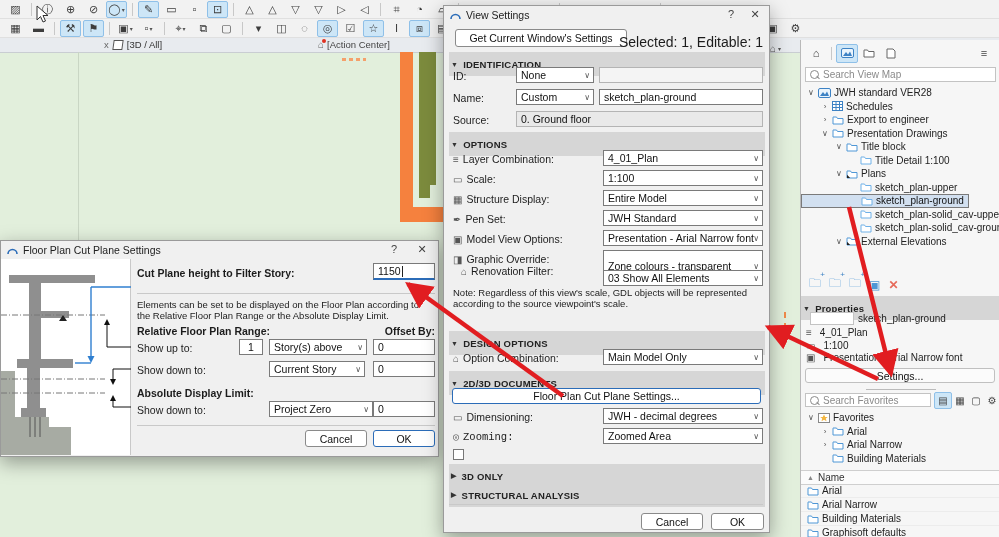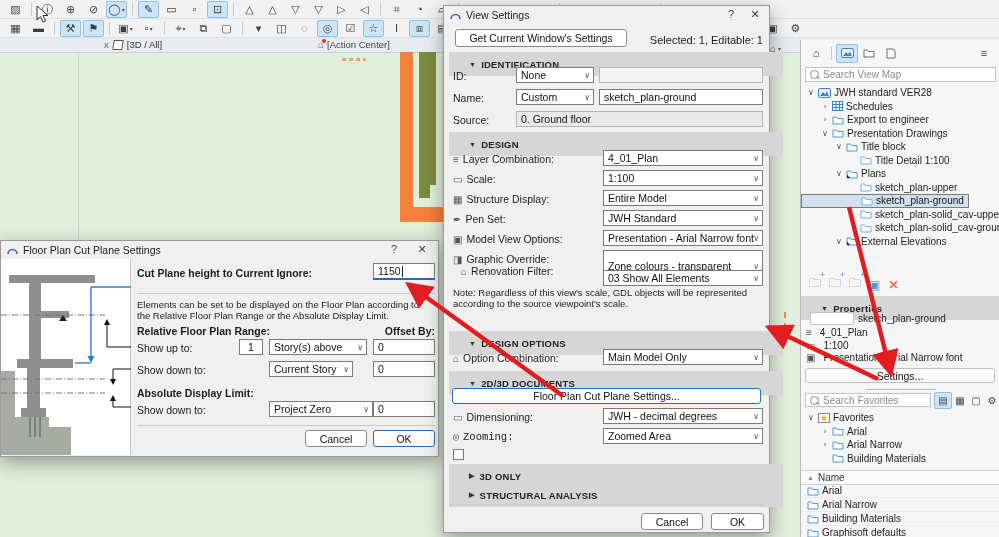--- a/index.html
+++ b/index.html
@@ -27,21 +27,21 @@
   
   .cv{position:absolute;}
   
   .dlg{position:absolute;background:#f0f0f0;border:1px solid #9a9a9a;
     box-shadow:0 6px 18px rgba(0,0,0,.35);font-size:10.5px;color:#1c1c1c;z-index:6;}
   .dlgtitle{position:absolute;left:0;top:0;right:0;height:18px;display:flex;align-items:center;
     padding-left:6px;gap:5px;font-size:10.5px;color:#222;}
   .dlgico{width:11px;height:9px;}
   .dlghelp,.dlgclose{position:absolute;top:2px;width:16px;height:14px;text-align:center;color:#444;font-size:11px;}
   .sechdr{position:absolute;height:24px;background:#d6d6d6;display:flex;align-items:center;
-    padding-left:20px;font-weight:bold;font-size:9.5px;color:#222;letter-spacing:.2px;}
+    padding-left:2px;font-weight:bold;font-size:9.5px;color:#222;letter-spacing:.2px;}
   .secarrow{font-size:7px;margin-right:5px;color:#333;}
   .fld,.sel,.btn{position:absolute;background:#fff;border:1px solid #7a7a7a;box-sizing:border-box;
     font-size:10.5px;display:flex;align-items:center;padding:0 4px;color:#111;}
   .sel .caret{position:absolute;right:3px;font-size:8px;color:#555;}
   .fld.ro{background:#e9e9e9;border-color:#b4b4b4;}
   .fld.dis{background:#f4f4f4;border-color:#b4b4b4;}
   .btn{justify-content:center;border-radius:3px;border-color:#8a8a8a;cursor:default;}
   .btn.primary{border-color:#2b6cb8;}
   .lbl{position:absolute;white-space:nowrap;}
   .lbl.b{font-weight:bold;}
@@ -221,21 +221,21 @@
         <path d="M112 136 l-3 6 h6 z" fill="#111"></path>
         <g stroke="#2f7fd0" stroke-width="1.4" fill="none">
           <line x1="90" y1="28" x2="130" y2="28"></line>
           <line x1="90" y1="28" x2="90" y2="100"></line>
           <line x1="74" y1="104" x2="90" y2="104"></line>
         </g>
         <path d="M90 104 l-3.5 -7 h7 z" fill="#2f7fd0"></path>
       </svg>
     </div>
 
-    <span class="lbl b" style="left:136px;top:26px;">Cut Plane height to Current Ignore:</span>
+    <span class="lbl b" style="left:136px;top:26px;">Cut Plane height to Filter Story:</span>
     <div class="fld" style="left:372px;top:22px;width:62px;height:17px;border-bottom:2px solid #2b6cb8;">
       <span>1150</span>
         <span style="width:1px;height:11px;background:#222;margin-left:1px;"></span>
     </div>
     <div class="hr" style="left:136px;top:52px;width:298px;"></div>
     <div class="lbl" style="left:136px;top:58px;width:296px;white-space:normal;font-size:9.5px;line-height:11px;">Elements can be set to be displayed on the Floor Plan according to the Relative Floor Plan Range or the Absolute Display Limit.</div>
     <span class="lbl b" style="left:136px;top:84px;">Relative Floor Plan Range:</span>
     <span class="lbl b" style="right:3px;top:84px;">Offset By:</span>
     <div id="fprows"></div>
     <span class="lbl b" style="left:136px;top:146px;">Absolute Display Limit:</span>
@@ -243,21 +243,21 @@
     <div class="btn" style="left:304px;top:189px;width:62px;height:17px;">Cancel</div>
     <div class="btn primary" style="left:372px;top:189px;width:62px;height:17px;">OK</div>
   <span class="lbl" style="left: 136px; top: 101px;">Show up to:</span>
       <div class="fld" style="left: 238px; top: 98px; width: 24px; height: 16px; justify-content: center;">1</div>
       <div class="sel" style="left: 268px; top: 98px; width: 98px; height: 16px;">
         <span>Story(s) above</span>
         <span class="caret">∨</span>
       </div>
       <div class="fld" style="left: 372px; top: 98px; width: 62px; height: 16px;">0</div>
       <span class="lbl" style="left: 136px; top: 123px;">Show down to:</span>
-      <div class="sel" style="left: 268px; top: 120px; width: 84px; height: 16px;">
+      <div class="sel" style="left: 268px; top: 120px; width: 96px; height: 16px;">
         <span>Current Story</span>
         <span class="caret">∨</span>
       </div>
       <div class="fld" style="left: 372px; top: 120px; width: 62px; height: 16px;">0</div>
       <span class="lbl" style="left: 136px; top: 163px;">Show down to:</span>
       <div class="sel" style="left: 268px; top: 160px; width: 104px; height: 16px;">
         <span>Project Zero</span>
         <span class="caret">∨</span>
       </div>
       <div class="fld" style="left: 372px; top: 160px; width: 62px; height: 16px;">0</div>
@@ -267,21 +267,21 @@
     <div class="dlgtitle">
       <svg class="dlgico" viewBox="0 0 11 9">
           <path d="M1 8 A4.5 4.5 0 0 1 10 8" fill="none" stroke="#2b6cb8" stroke-width="1.6"></path>
         </svg>
       <span>View Settings</span>
     </div>
     <span class="dlghelp" style="right:30px;">?</span>
     <span class="dlgclose" style="right:6px;">✕</span>
 
     <div class="btn" style="left:11px;top:23px;width:172px;height:18px;">Get Current Window's Settings</div>
-    <span class="lbl" style="right:6px;top:28px;font-size:11px;">Selected: 1, Editable: 1</span>
+    <span class="lbl" style="right:6px;top:28px;font-size:14px;">Selected: 1, Editable: 1</span>
 
     <div class="sechdr" style="left:5px;top:46px;width:314px;">
       <span class="secarrow">▼</span>
         <span>IDENTIFICATION</span>
       </div>
 
     <span class="lbl" style="left:9px;top:64px;">ID:</span>
     <div class="sel" style="left:72px;top:61px;width:78px;height:16px;">
       <span>None</span>
         <span class="caret">∨</span>
@@ -297,21 +297,21 @@
       <span>sketch_plan-ground</span>
       </div>
 
     <span class="lbl" style="left:9px;top:108px;">Source:</span>
     <div class="fld ro" style="left:72px;top:105px;width:247px;height:16px;">
       <span>0. Ground floor</span>
       </div>
 
     <div class="sechdr" style="left:5px;top:126px;width:314px;">
       <span class="secarrow">▼</span>
-        <span>DESIGN</span>
+        <span>OPTIONS</span>
       </div>
     <div id="vsgeneral"></div>
 
     <div class="lbl" style="left:9px;top:281px;width:308px;white-space:normal;font-size:9.5px;line-height:11px;">Note: Regardless of this view's scale, GDL objects will be represented according to the source viewpoint's scale.</div>
 
     <div class="sechdr" style="left:5px;top:325px;width:314px;">
       <span class="secarrow">▼</span>
         <span>DESIGN OPTIONS</span>
       </div>
     <span class="lbl" style="left:9px;top:346px;">

